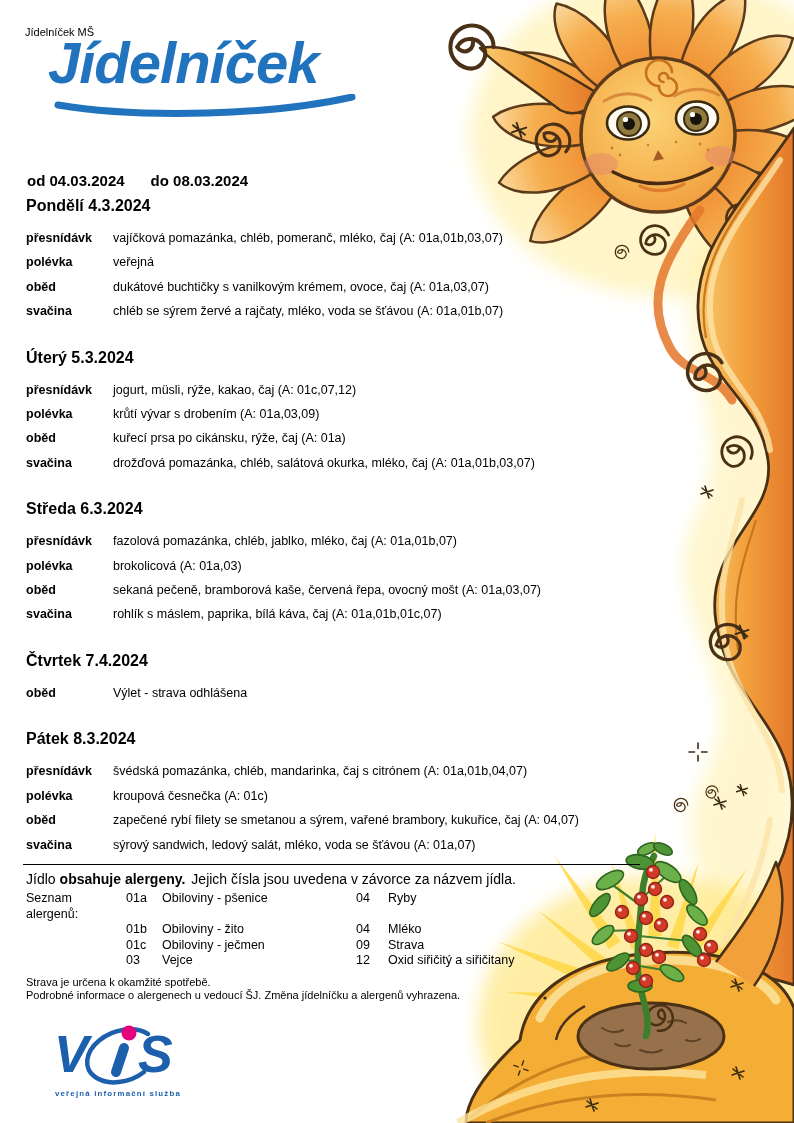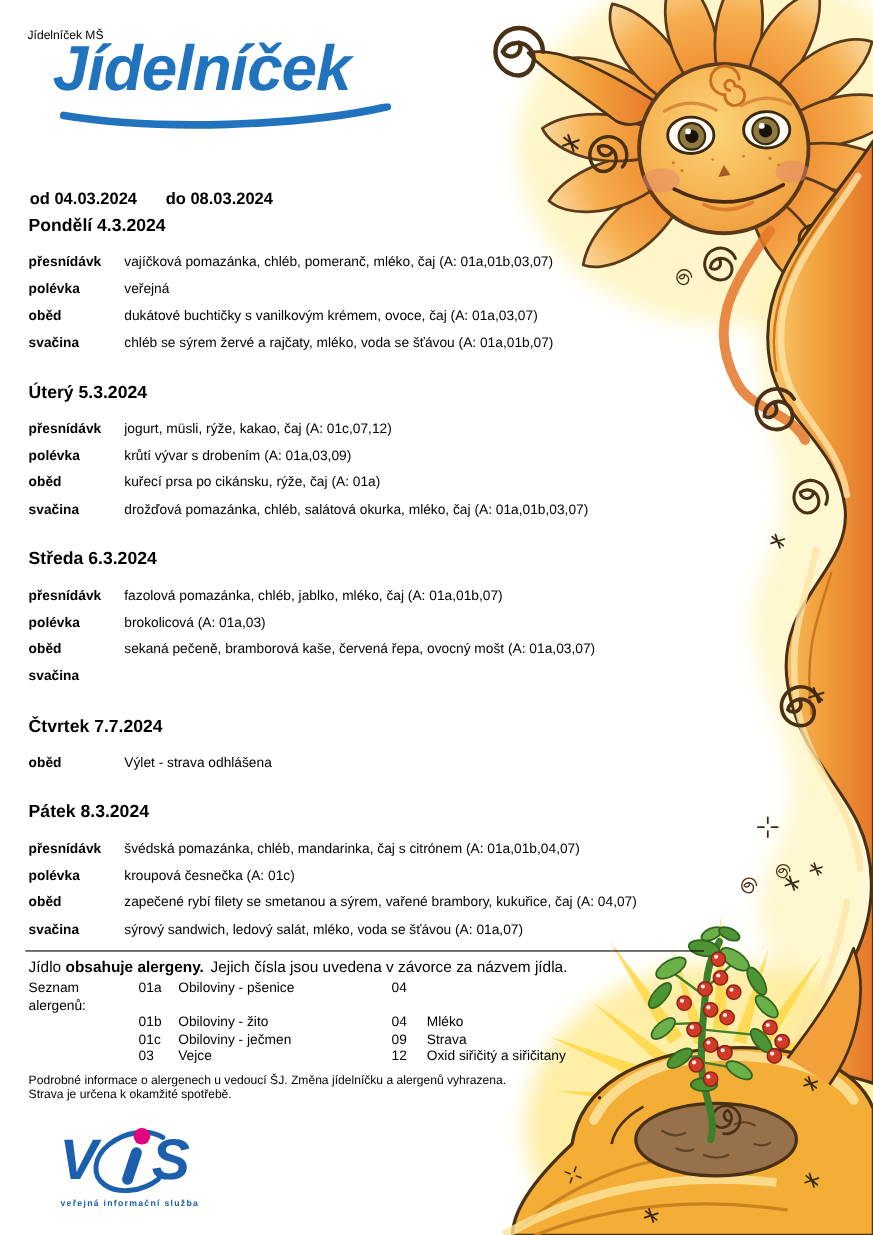--- a/index.html
+++ b/index.html
@@ -283,25 +283,26 @@
       <div class="meal-row">
         <span class="meal-label">polévka</span>
         <span class="meal-text">brokolicová  (A: 01a,03)</span>
       </div>
       <div class="meal-row">
         <span class="meal-label">oběd</span>
         <span class="meal-text">sekaná pečeně, bramborová kaše, červená řepa, ovocný mošt  (A: 01a,03,07)</span>
       </div>
       <div class="meal-row">
         <span class="meal-label">svačina</span>
-      </div>
-    </section>
-
-    <section class="day">
-      <h2 class="day-title">Čtvrtek 7.7.2024</h2>
+        <span class="meal-text">rohlík s máslem, paprika, bílá káva, čaj  (A: 01a,01b,01c,07)</span>
+      </div>
+    </section>
+
+    <section class="day">
+      <h2 class="day-title">Čtvrtek 7.4.2024</h2>
       <div class="meal-row">
         <span class="meal-label">oběd</span>
         <span class="meal-text">Výlet - strava odhlášena</span>
       </div>
     </section>
 
     <section class="day">
       <h2 class="day-title">Pátek 8.3.2024</h2>
       <div class="meal-row">
         <span class="meal-label">přesnídávk</span>
@@ -326,20 +327,21 @@
     <div class="allergen-intro">
       <span>Jídlo</span><span class="b">obsahuje alergeny.</span><span>Jejich čísla jsou uvedena v závorce za názvem jídla.</span>
     </div>
 
     <div class="allergen-table">
       <div class="al-row">
         <span>Seznam alergenů:</span>
         <span>01a</span>
         <span>Obiloviny - pšenice</span>
         <span>04</span>
+        <span>Ryby</span>
       </div>
       <div class="al-row">
         <span></span>
         <span>01b</span>
         <span>Obiloviny - žito</span>
         <span>04</span>
         <span>Mléko</span>
       </div>
       <div class="al-row">
         <span></span>
@@ -351,22 +353,22 @@
       <div class="al-row">
         <span></span>
         <span>03</span>
         <span>Vejce</span>
         <span>12</span>
         <span>Oxid siřičitý a siřičitany</span>
       </div>
     </div>
 
     <div class="notes">
+      <div>Strava je určena k okamžité spotřebě.</div>
       <div>Podrobné informace o alergenech u vedoucí ŠJ. Změna jídelníčku a alergenů vyhrazena.</div>
-      <div>Strava je určena k okamžité spotřebě.</div>
     </div>
   </div>
 
   <div class="vis-block">
     <svg width="136" height="84" viewBox="0 0 136 84" xmlns="http://www.w3.org/2000/svg">
       <path d="M96,14 A36,25 -20 1 0 92,52" fill="none" stroke="#1C5FAC" stroke-width="4.5" stroke-linecap="round"></path>
       <text x="2" y="52" font-family="Liberation Sans, sans-serif" font-size="52" font-weight="bold" font-style="italic" fill="#1C5FAC">V</text>
       <line x1="72" y1="28" x2="64" y2="52" stroke="#1C5FAC" stroke-width="10" stroke-linecap="round"></line>
       <circle cx="77" cy="13" r="7.5" fill="#E5007D"></circle>
       <text x="86" y="52" font-family="Liberation Sans, sans-serif" font-size="52" font-weight="bold" font-style="italic" fill="#1C5FAC">S</text>

